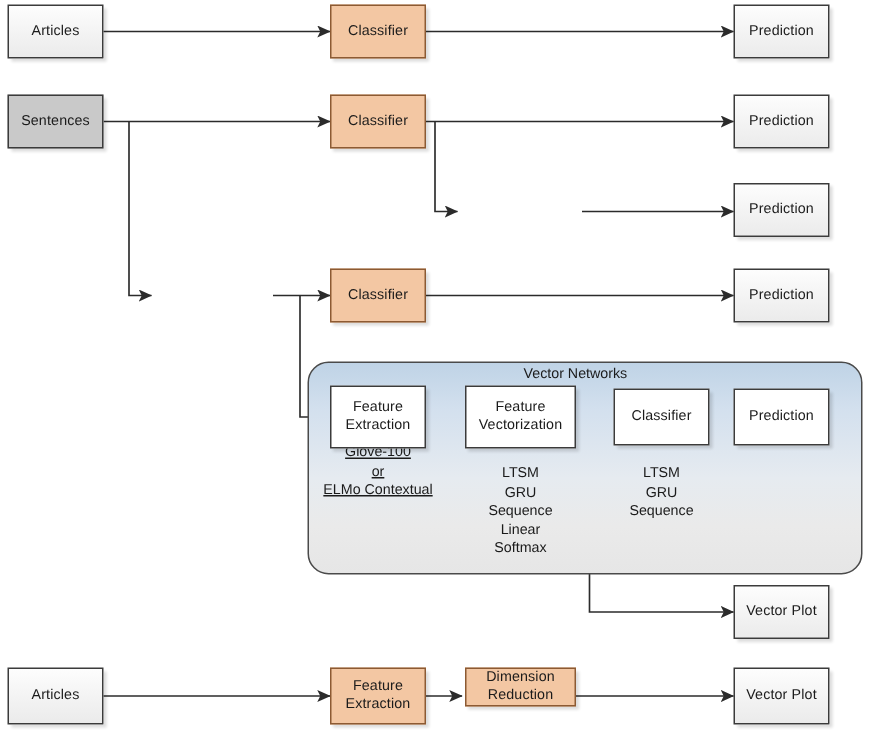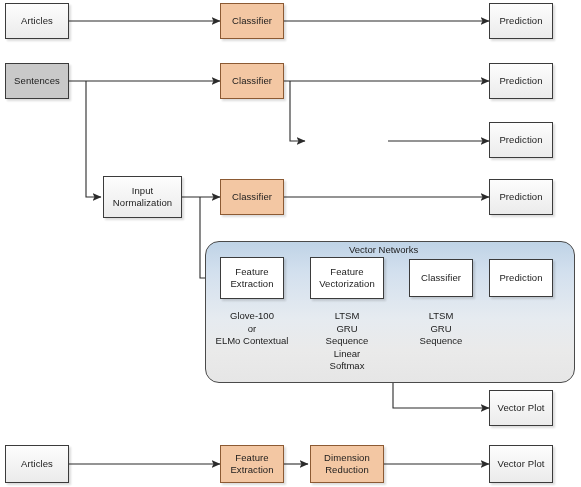--- a/index.html
+++ b/index.html
@@ -134,46 +134,44 @@
   <div class="node plain" style="left:5px; top:3px; width:64px; height:36px;">Articles</div>
   <div class="node salmon" style="left:220px; top:3px; width:64px; height:36px;">Classifier</div>
   <div class="node plain" style="left:489px; top:3px; width:64px; height:36px;">Prediction</div>
 
   <div class="node gray" style="left:5px; top:63px; width:64px; height:36px;">Sentences</div>
   <div class="node salmon" style="left:220px; top:63px; width:64px; height:36px;">Classifier</div>
   <div class="node plain" style="left:489px; top:63px; width:64px; height:36px;">Prediction</div>
 
   <div class="node plain" style="left:489px; top:122px; width:64px; height:36px;">Prediction</div>
 
-  <div class="node plain" style="left:103px; top:176px; width:79px; height:42px;">Input
-Normalization</div>
   <div class="node salmon" style="left:220px; top:179px; width:64px; height:36px;">Classifier</div>
   <div class="node plain" style="left:489px; top:179px; width:64px; height:36px;">Prediction</div>
 
   <div class="node white" style="left:220px; top:257px; width:64px; height:42px;">Feature
 Extraction</div>
   <div class="node white" style="left:310px; top:257px; width:74px; height:42px;">Feature
 Vectorization</div>
   <div class="node white" style="left:409px; top:259px; width:64px; height:38px;">Classifier</div>
   <div class="node white" style="left:489px; top:259px; width:64px; height:38px;">Prediction</div>
 
-  <div class="annot" style="left:190px; top:310px; width:124px;">Glove-100
+  <div class="annot" style="left:190px; top:296px; width:124px;text-decoration:underline;">Glove-100
 or
 ELMo Contextual</div>
   <div class="annot" style="left:300px; top:310px; width:94px;">LTSM
 GRU
 Sequence
 Linear
 Softmax</div>
   <div class="annot" style="left:396px; top:310px; width:90px;">LTSM
 GRU
 Sequence</div>
 
   <div class="node plain" style="left:489px; top:390px; width:64px; height:36px;">Vector Plot</div>
 
   <div class="node plain" style="left:5px; top:445px; width:64px; height:38px;">Articles</div>
   <div class="node salmon" style="left:220px; top:445px; width:64px; height:38px;">Feature
 Extraction</div>
-  <div class="node salmon" style="left:310px; top:445px; width:74px; height:38px;">Dimension
+  <div class="node salmon" style="left:310px; top:445px; width:74px; height:26px;">Dimension
 Reduction</div>
   <div class="node plain" style="left:489px; top:445px; width:64px; height:38px;">Vector Plot</div>
 
 </div>
 
 </body></html>

